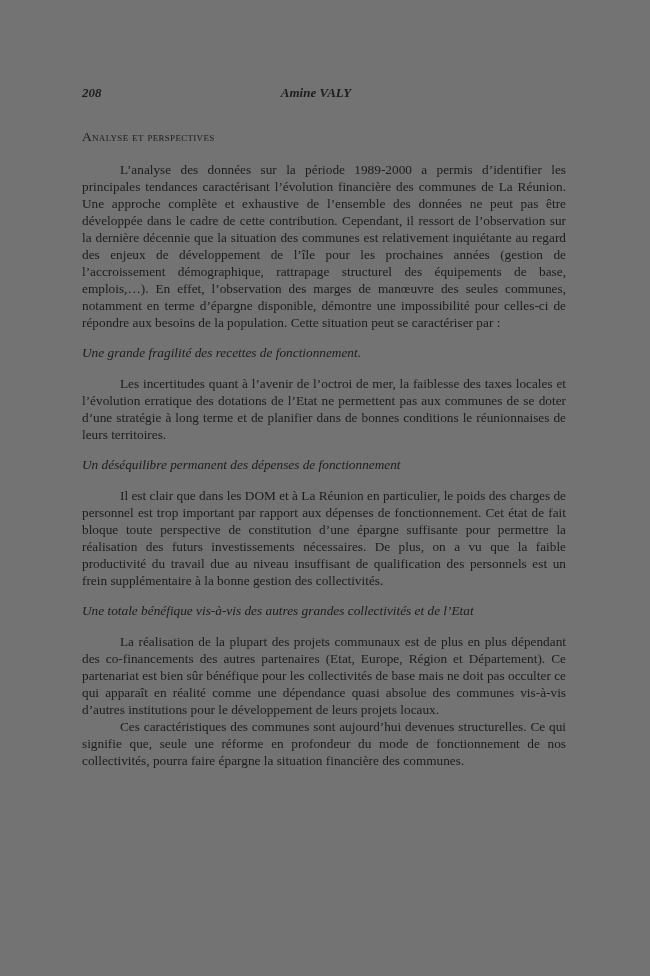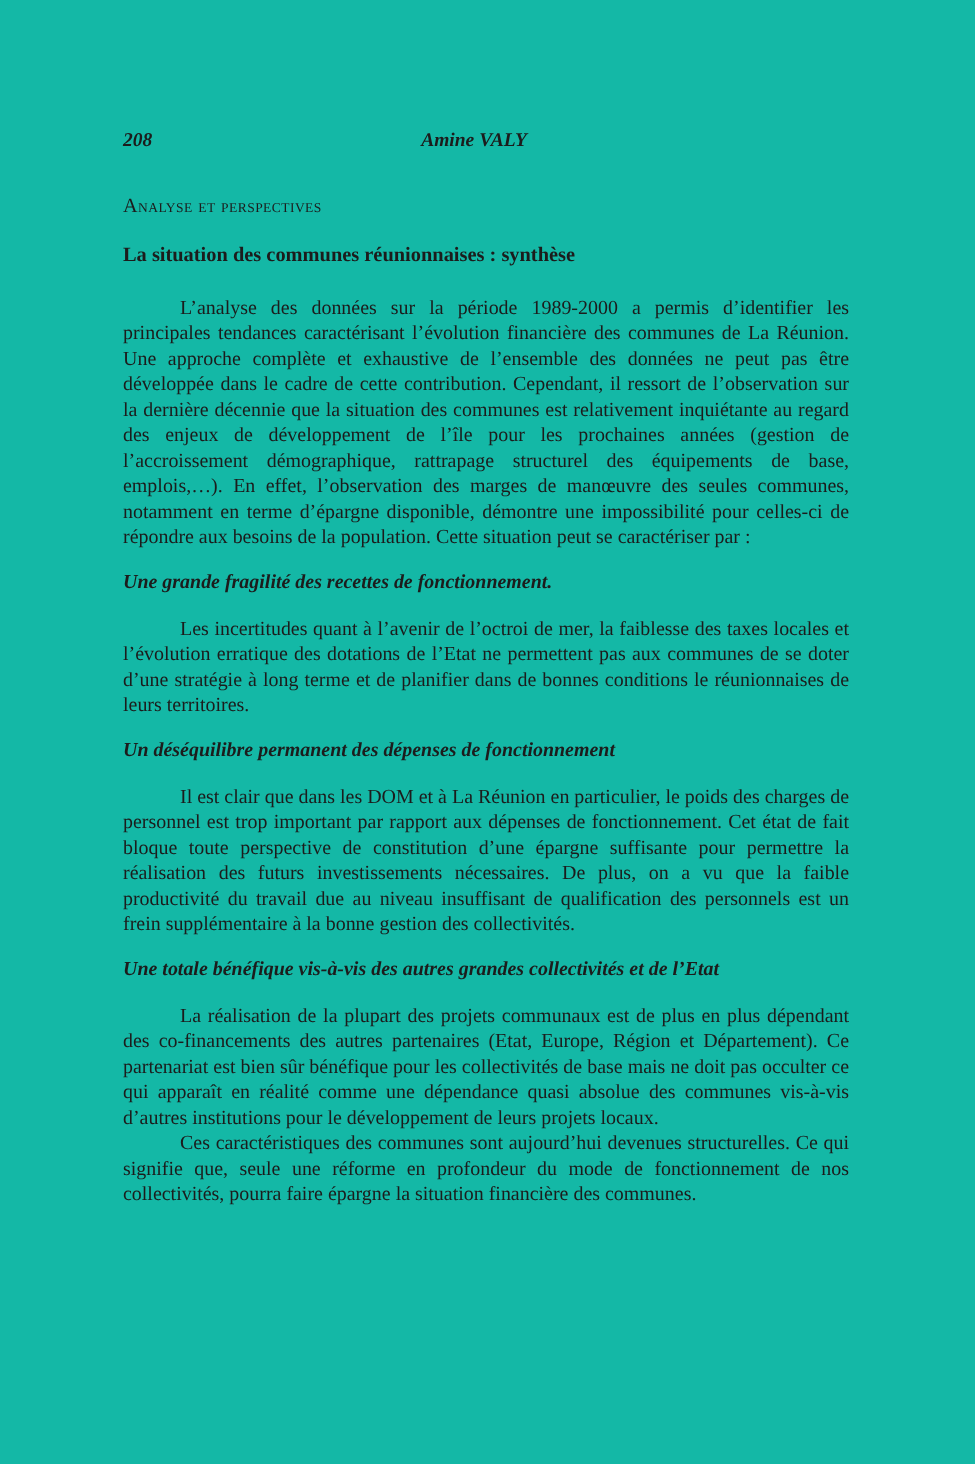--- a/index.html
+++ b/index.html
@@ -5,21 +5,21 @@
   html, body {
     margin: 0;
     padding: 0;
     background: #f4f4f1;
   }
   .page {
     position: relative;
     width: 650px;
     min-height: 976px;
     margin: 0 auto;
-    background: #14b8a6;
+    background: #737373;
     color: #1c1c1c;
     box-sizing: border-box;
     padding: 84px 84px 40px 82px;
     font-family: "Liberation Serif", "DejaVu Serif", serif;
     font-size: 13.3px;
     line-height: 17px;
   }
   .page-header {
     position: relative;
     height: 18px;
@@ -56,39 +56,38 @@
     margin: 0 0 13px 0;
     text-align: justify;
     text-indent: 38px;
   }
   .para.no-bottom-gap {
     margin-bottom: 0;
     font-family: Liberation Serif, serif;
   }
   .subhead {
     font-style: italic;
-    font-weight: bold;
+    font-weight: normal;
     font-size: 13.3px;
     margin: 3px 0 14px 0;
     text-align: left;
   }
 </style>
 </head>
 <body>
 
 <div class="page">
 
   <div class="page-header">
     <span class="page-num">208</span>
     <span class="running-head">Amine VALY</span>
   </div>
 
   <div class="kicker">Analyse et perspectives</div>
 
-  <h1 class="article-title">La situation des communes réunionnaises : synthèse</h1>
 
   <p class="para">L’analyse des données sur la période 1989-2000 a permis d’identifier les principales tendances caractérisant l’évolution financière des communes de La Réunion. Une approche complète et exhaustive de l’ensemble des données ne peut pas être développée dans le cadre de cette contribution. Cependant, il ressort de l’observation sur la dernière décennie que la situation des communes est relativement inquiétante au regard des enjeux de développement de l’île pour les prochaines années (gestion de l’accroissement démographique, rattrapage structurel des équipements de base, emplois,…). En effet, l’observation des marges de manœuvre des seules communes, notamment en terme d’épargne disponible, démontre une impossibilité pour celles-ci de répondre aux besoins de la population. Cette situation peut se caractériser par :</p>
 
   <h2 class="subhead">Une grande fragilité des recettes de fonctionnement.</h2>
 
   <p class="para">Les incertitudes quant à l’avenir de l’octroi de mer, la faiblesse des taxes locales et l’évolution erratique des dotations de l’Etat ne permettent pas aux communes de se doter d’une stratégie à long terme et de planifier dans de bonnes conditions le réunionnaises de leurs territoires.</p>
 
   <h2 class="subhead">Un déséquilibre permanent des dépenses de fonctionnement</h2>
 
   <p class="para">Il est clair que dans les DOM et à La Réunion en particulier, le poids des charges de personnel est trop important par rapport aux dépenses de fonctionnement. Cet état de fait bloque toute perspective de constitution d’une épargne suffisante pour permettre la réalisation des futurs investissements nécessaires. De plus, on a vu que la faible productivité du travail due au niveau insuffisant de qualification des personnels est un frein supplémentaire à la bonne gestion des collectivités.</p>

